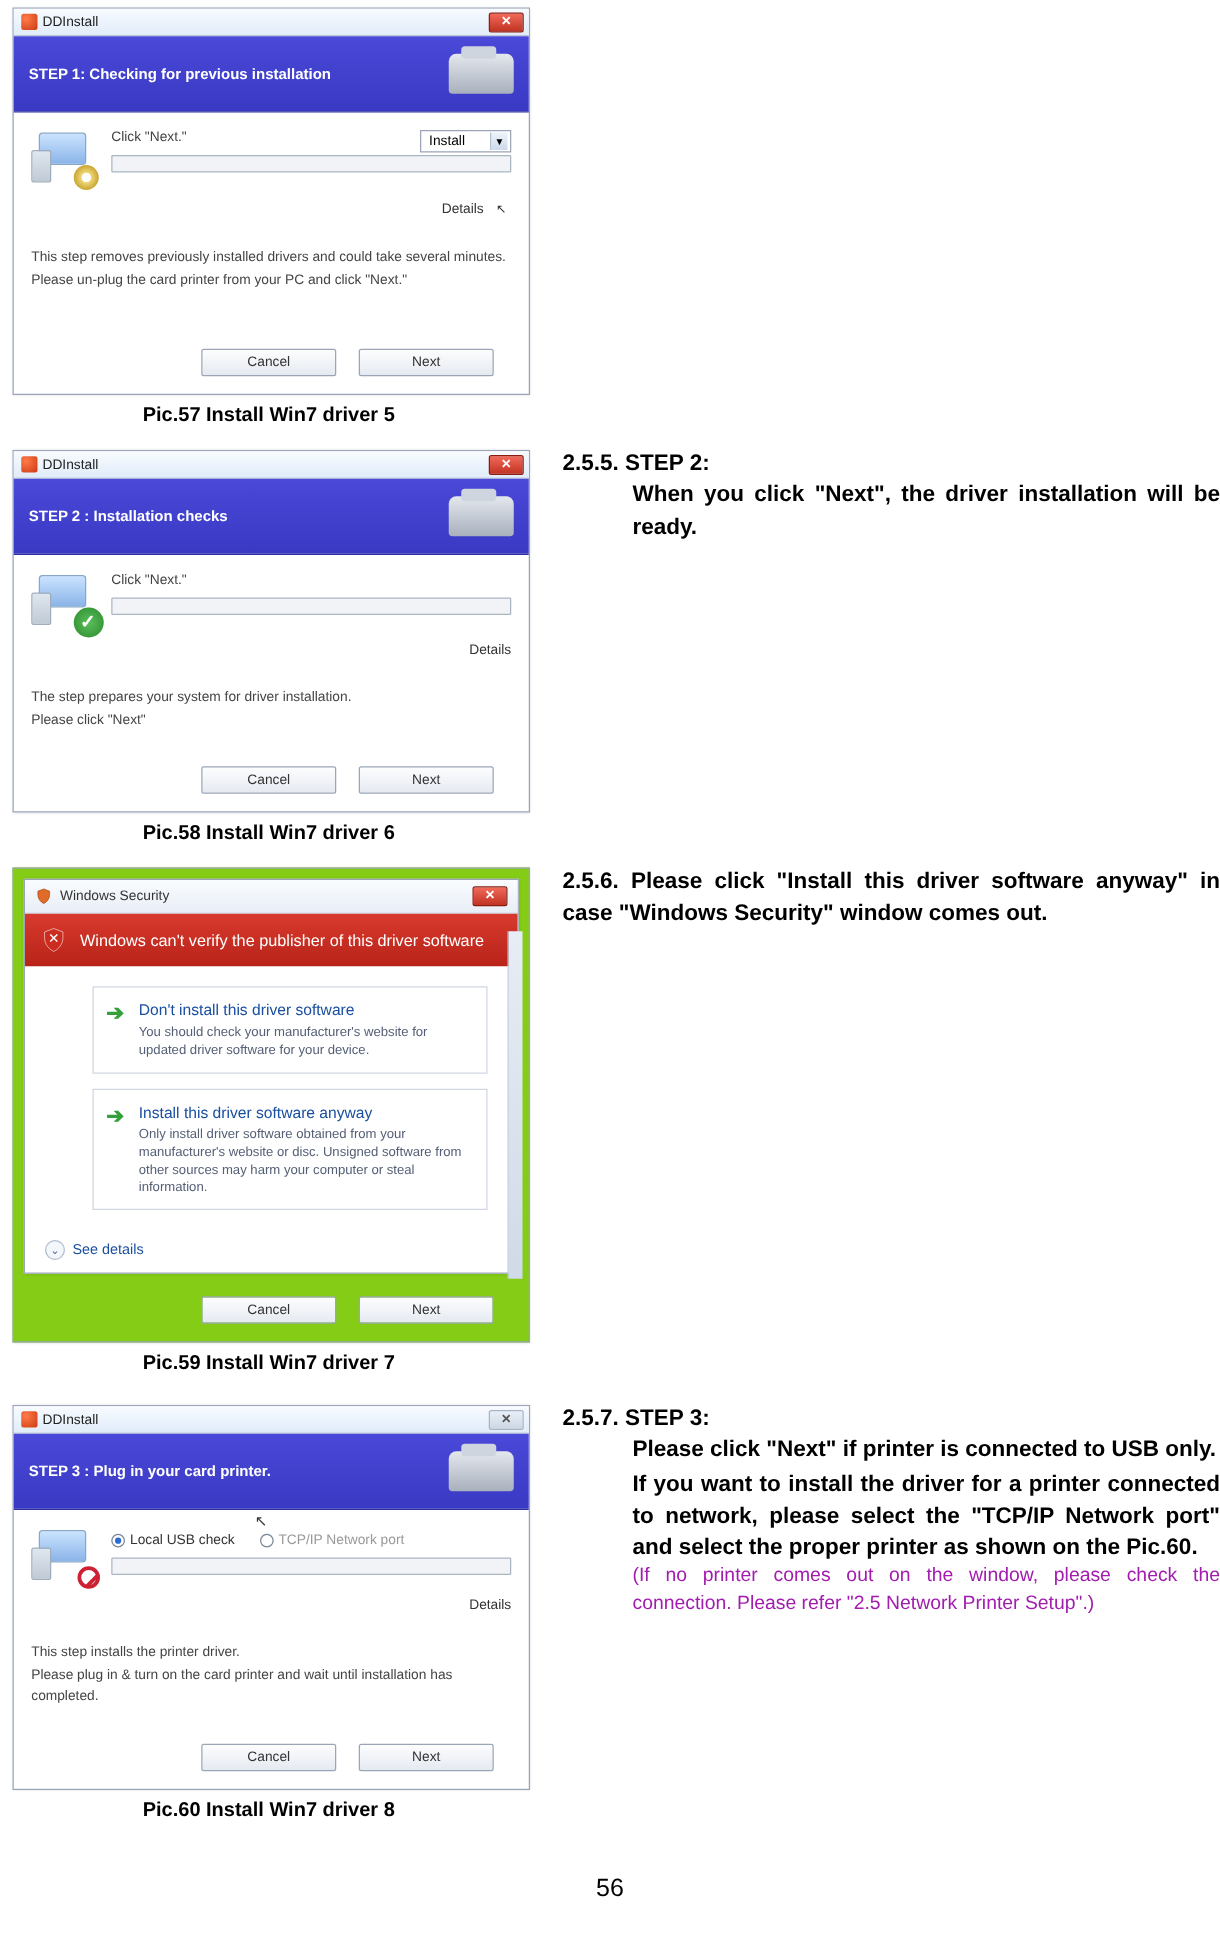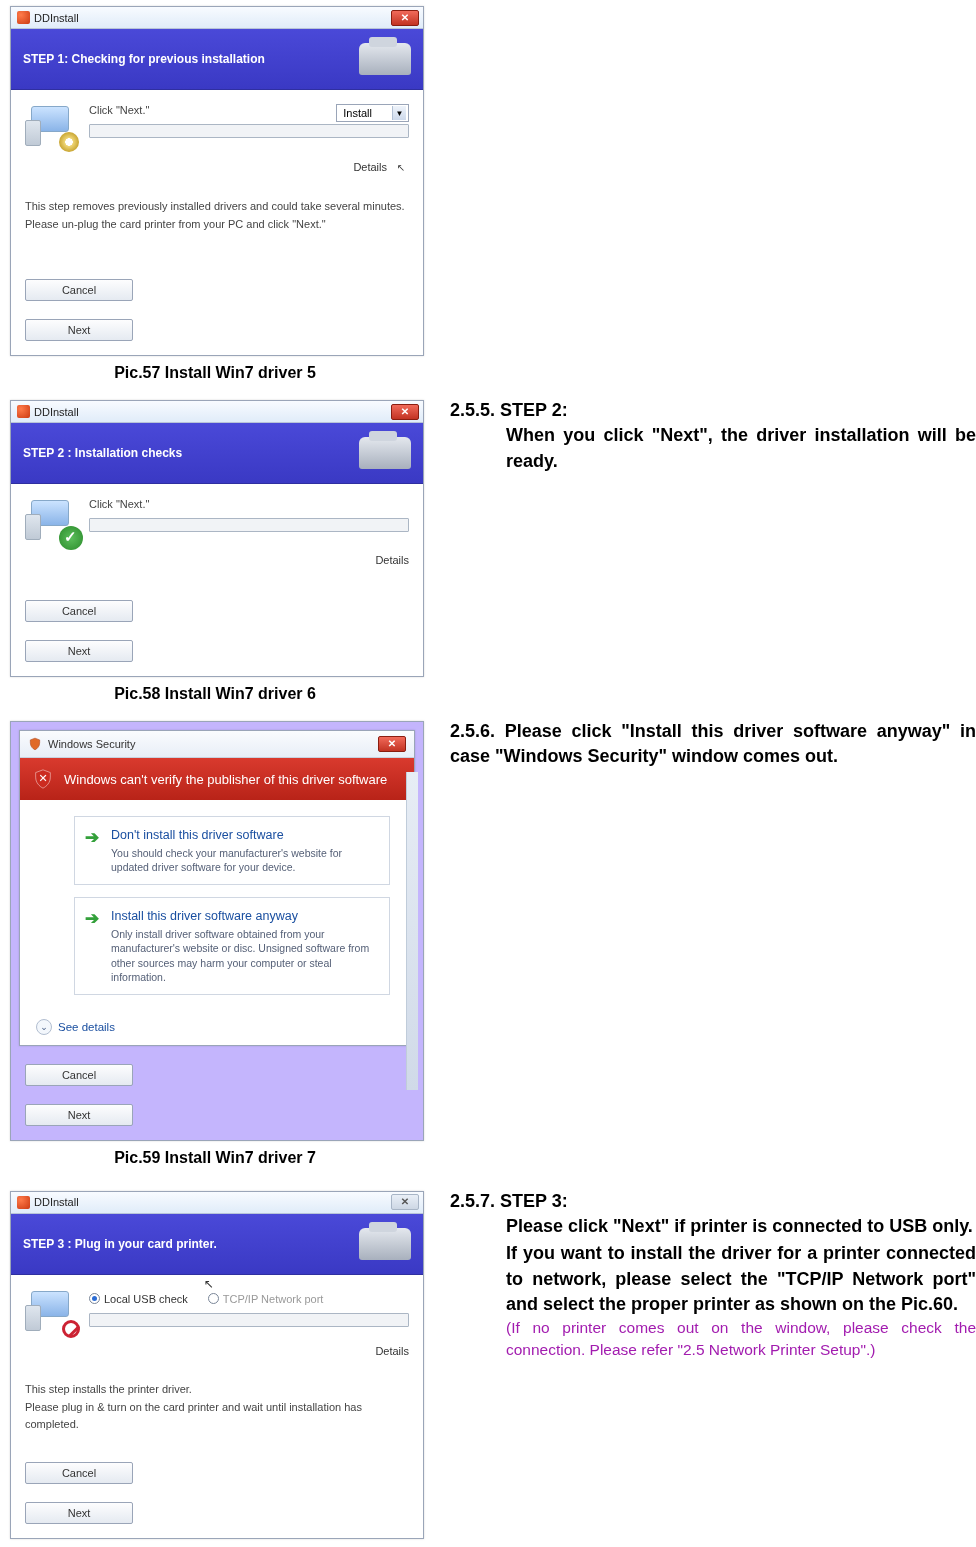--- a/index.html
+++ b/index.html
@@ -86,25 +86,25 @@
   .progress{ width:100%; height:14px; border:1px solid #abb6c4; background:#f1f3f6; border-radius:1px; margin-bottom:6px;}
   .radios{ font-size:11px; color:#333; display:flex; gap:20px; margin:4px 0 8px 0;}
   .radios span{ display:flex; align-items:center; gap:4px;}
   .rb{ width:11px;height:11px;border:1px solid #7a8698;border-radius:50%; display:inline-flex;align-items:center;justify-content:center;}
   .rb.checked::after{content:"";width:5px;height:5px;border-radius:50%;background:#2b6cd4;}
   .lang-select{ float:right; display:flex; align-items:center; border:1px solid #9aa5b8; background:#fff; height:18px; font-size:11px; padding:0 2px 0 6px; gap:20px;}
   .lang-select .arrow{ width:14px;height:14px; background:linear-gradient(#eef3fa,#cdd9eb); border-left:1px solid #b2c0d4; display:flex;align-items:center;justify-content:center;font-size:8px;}
   .details-row{ padding:0 14px; font-size:11px; color:#333; display:flex; align-items:center; gap:6px; margin-bottom:24px;justify-content:flex-end;}
   .details-arrow{ width:16px;height:14px; display:inline-flex;align-items:center;justify-content:center; font-size:10px;}
   .notes{ padding:0 14px 18px 14px; font-size:11px; color:#444; line-height:1.6;}
-  .btn-row{ display:flex; justify-content:flex-end; gap:18px; padding:10px 28px 14px 14px;flex-direction:column; }
+  .btn-row{ display:flex; justify-content:flex-end; gap:18px; padding:10px 28px 14px 14px; }
   .wbtn{ width:108px; height:22px; border:1px solid #9aa5b8; background:linear-gradient(#fdfdfe,#e5eaf1); font-size:11px; color:#333; display:flex;align-items:center;justify-content:center; border-radius:2px;}
 
   
-  .sec-dialog{ border:1px solid #9aa5b8; background:#c4b5fd; margin:6px 6px 2px 10px; font-size:11px; box-shadow:0 0 2px rgba(0,0,0,0.15); position:relative;}
+  .sec-dialog{ border:1px solid #9aa5b8; background:#84cc16; margin:6px 6px 2px 10px; font-size:11px; box-shadow:0 0 2px rgba(0,0,0,0.15); position:relative;}
   .sec-dialog .dialog{ margin:6px; }
   .sec-title{ display:flex;align-items:center;gap:6px; padding:5px 8px; font-size:11px; color:#333; background:linear-gradient(#fafcfe,#e8eef7); border-bottom:1px solid #c8d2df;}
   .shield{ width:14px;height:14px; }
   .shield svg{width:100%;height:100%;}
   .red-banner{ display:flex; align-items:center; gap:10px; background:linear-gradient(#d93a2e,#b82318); color:#fff; padding:10px 12px; font-size:13px;}
   .red-shield{ width:22px;height:22px;}
   .opts{ padding:16px 0 10px 20px;}
   .opt{ border:1px solid #d0d7e2; background:#fff; padding:10px 12px 10px 36px; position:relative; margin:0 24px 12px 34px; color:#1a4fa0; line-height:1.35;}
   .opt .arrow-g{ position:absolute; left:10px; top:10px; color:#33a03a; font-size:17px; font-weight:bold;}
   .opt .title-l{ color:#1a4fa0; font-size:12.5px; margin-bottom:2px;}
@@ -196,20 +196,24 @@
               <div class="tower"></div>
               <div class="check"></div>
           </div>
           <div class="body-right">
             <div class="instr">Click "Next."</div>
             <div class="progress"></div>
           </div>
         </div>
         <div class="details-row">
           <span>Details</span>
+        </div>
+        <div class="notes">
+          <div>The step prepares your system for driver installation.</div>
+          <div>Please click "Next"</div>
         </div>
         <div class="btn-row">
           <div class="wbtn">Cancel</div>
           <div class="wbtn">Next</div>
         </div>
       </div>
       <div class="caption">Pic.58    Install Win7 driver 6</div>
     </div>
     <div class="right-col">
       <div class="section-head">2.5.5. STEP 2:</div>

